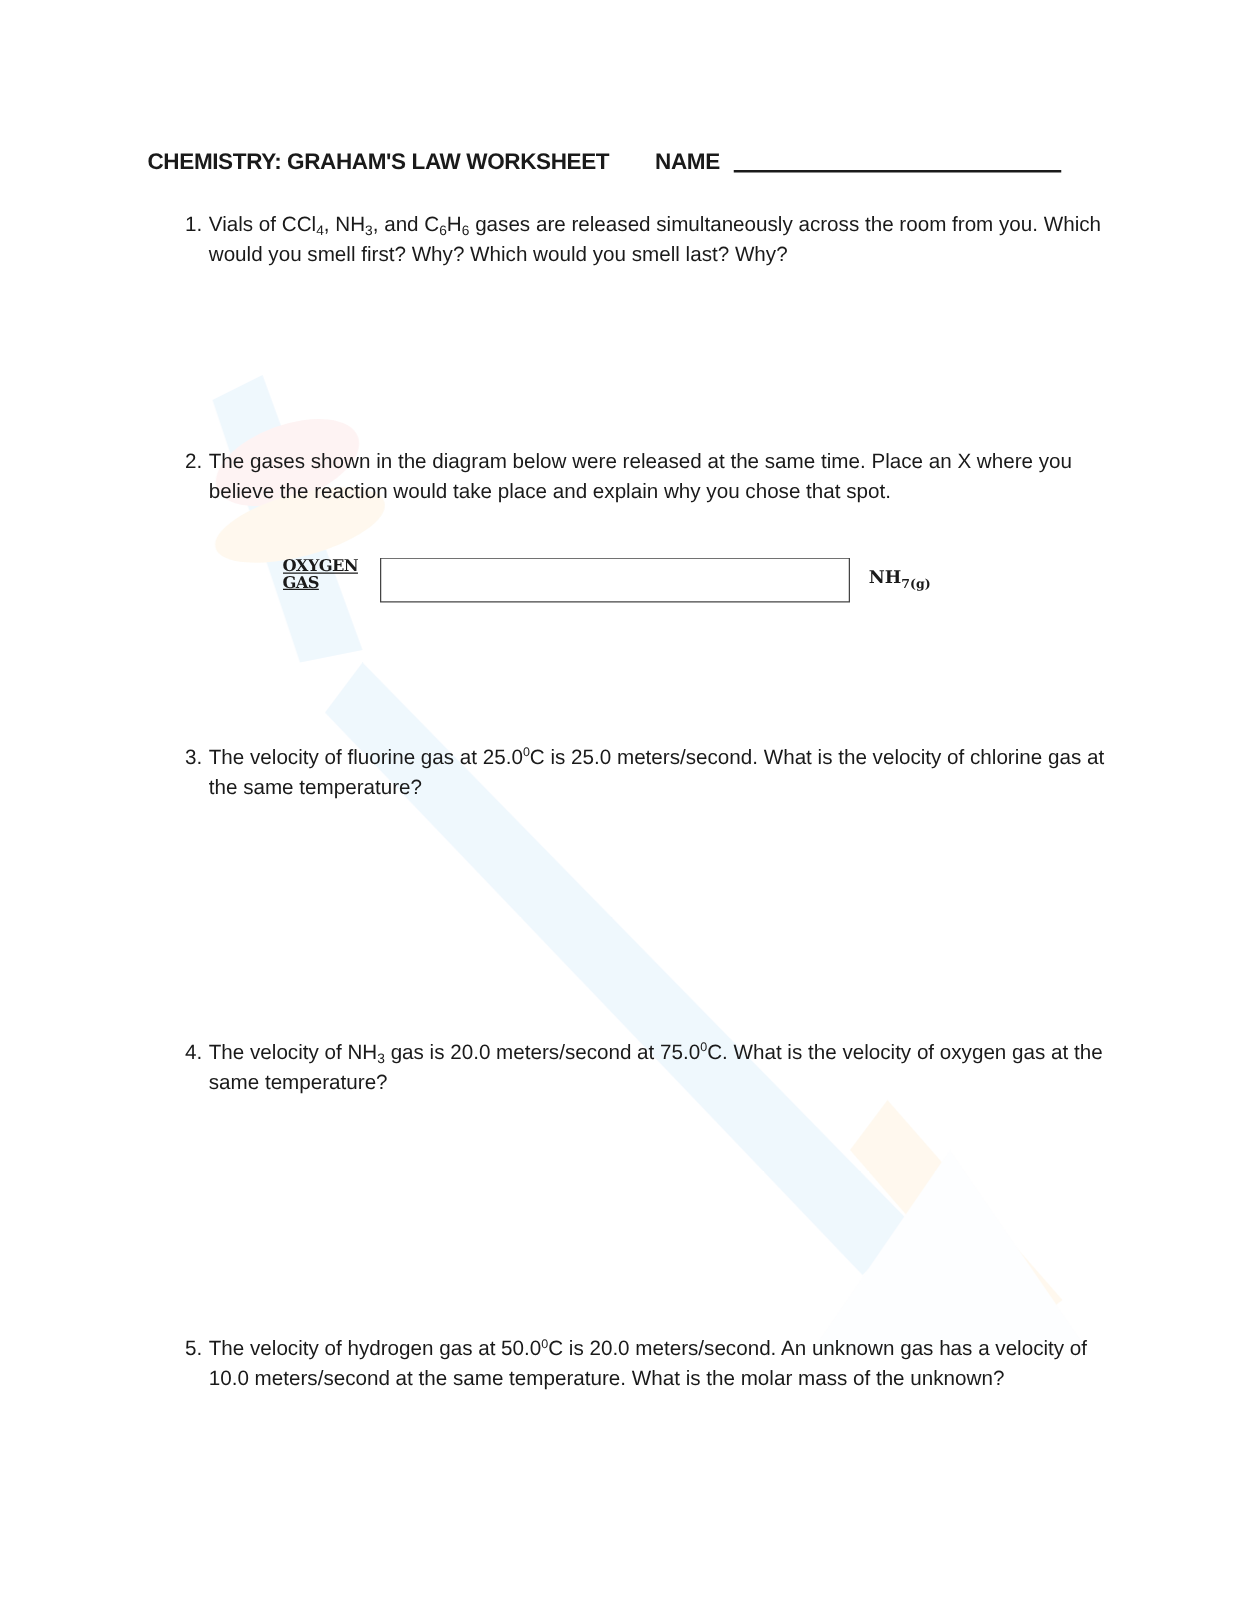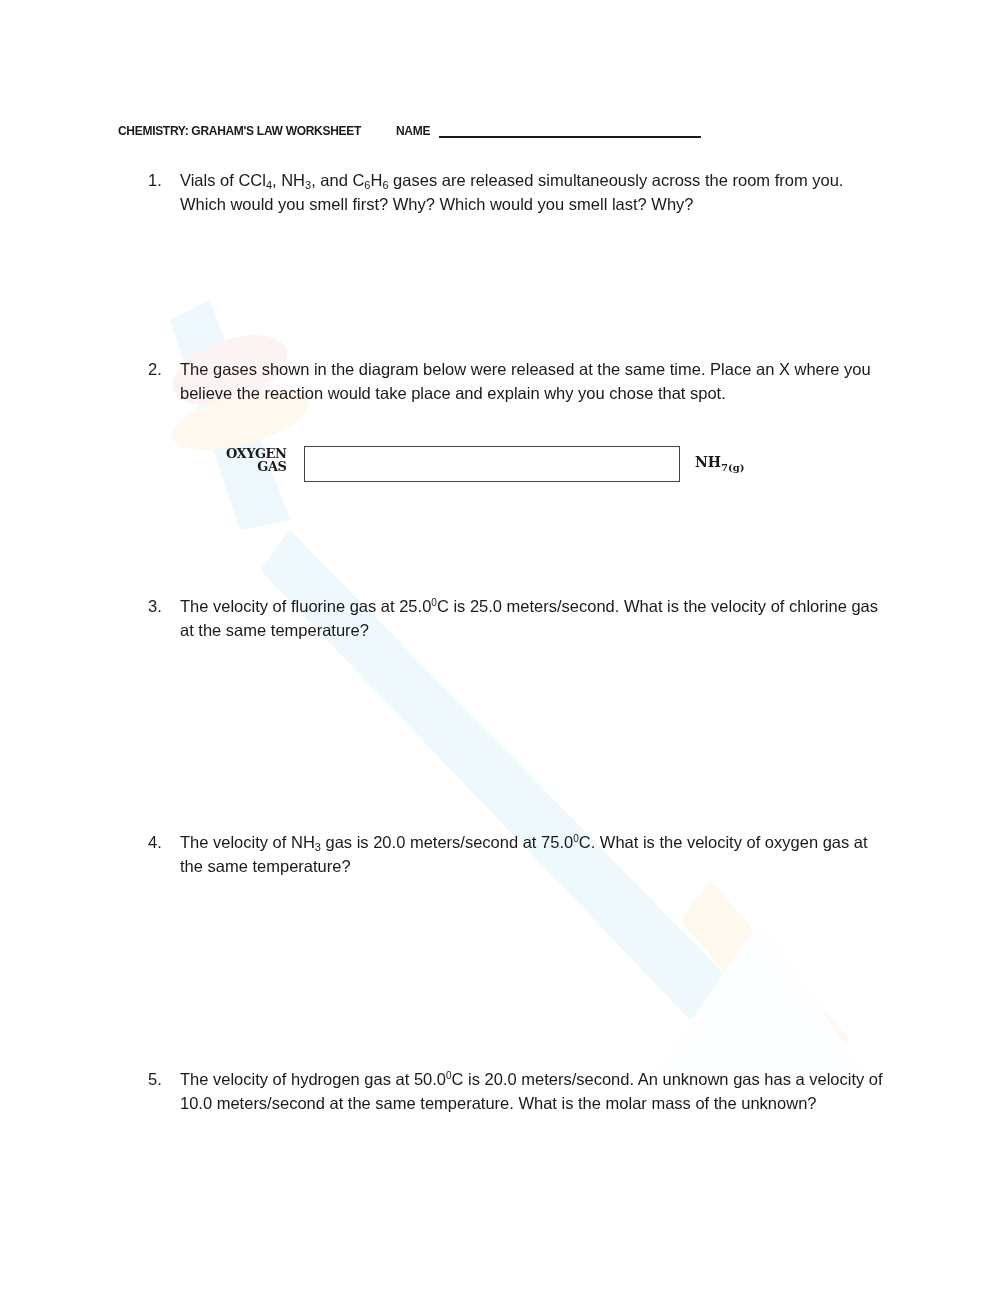--- a/index.html
+++ b/index.html
@@ -1,30 +1,30 @@
 <!DOCTYPE html>
 <html><head>
 <meta charset="utf-8">
 <style>
   html, body { margin: 0; padding: 0; background: #ffffff; }
   body { width: 1000px; height: 1294px; position: relative; overflow: hidden;
          font-family: "Liberation Sans", "DejaVu Sans", sans-serif; color: #1a1a1a; }
   .watermark { position: absolute; left: 150px; top: 280px; width: 750px; height: 800px;
                pointer-events: none; z-index: 0; }
-  .header { position: absolute; left: 118px; top: 118px; font-size: 12px; font-weight: bold;
+  .header { position: absolute; left: 118px; top: 118px; font-size: 18px; font-weight: bold;
             letter-spacing: -0.3px; z-index: 1; white-space: nowrap; }
   .header .name { margin-left: 32px; }
   .header .blank { display: inline-block; width: 262px; border-bottom: 2px solid #1a1a1a;
                    margin-left: 6px; height: 18px; vertical-align: -3px; }
   .q { position: absolute; left: 148px; width: 740px; font-size: 16.5px; line-height: 24px; z-index: 1; }
   .q .num { position: absolute; left: 0; top: 0; }
-  .q .text { margin-left: 32px; display: block; }
+  .q .text { margin-left: 19px; display: block; }
   .diagram { position: absolute; left: 226px; top: 446px; width: 540px; height: 40px; z-index: 1; }
   .lbl-oxy { position: absolute; left: 0; top: 1px; font-family: "DejaVu Serif", serif; font-weight: bold;
-             font-size: 13px; line-height: 13px; text-align: right; letter-spacing: -0.5px; }
+             font-size: 13px; line-height: 13px; text-align: left; letter-spacing: -0.5px; text-decoration: underline; }
   .tube { position: absolute; left: 78px; top: 0; width: 374px; height: 34px; border: 1.5px solid #444;
           background: #fff; }
   .lbl-nh3 { position: absolute; left: 469px; top: 8px; font-family: "DejaVu Serif", serif;
              font-weight: bold; font-size: 14px; }
   .lbl-nh3 .sub { font-size: 10px; vertical-align: -4px; }
 </style>
 </head>
 <body>
 
 <svg class="watermark" viewBox="0 0 750 800">

